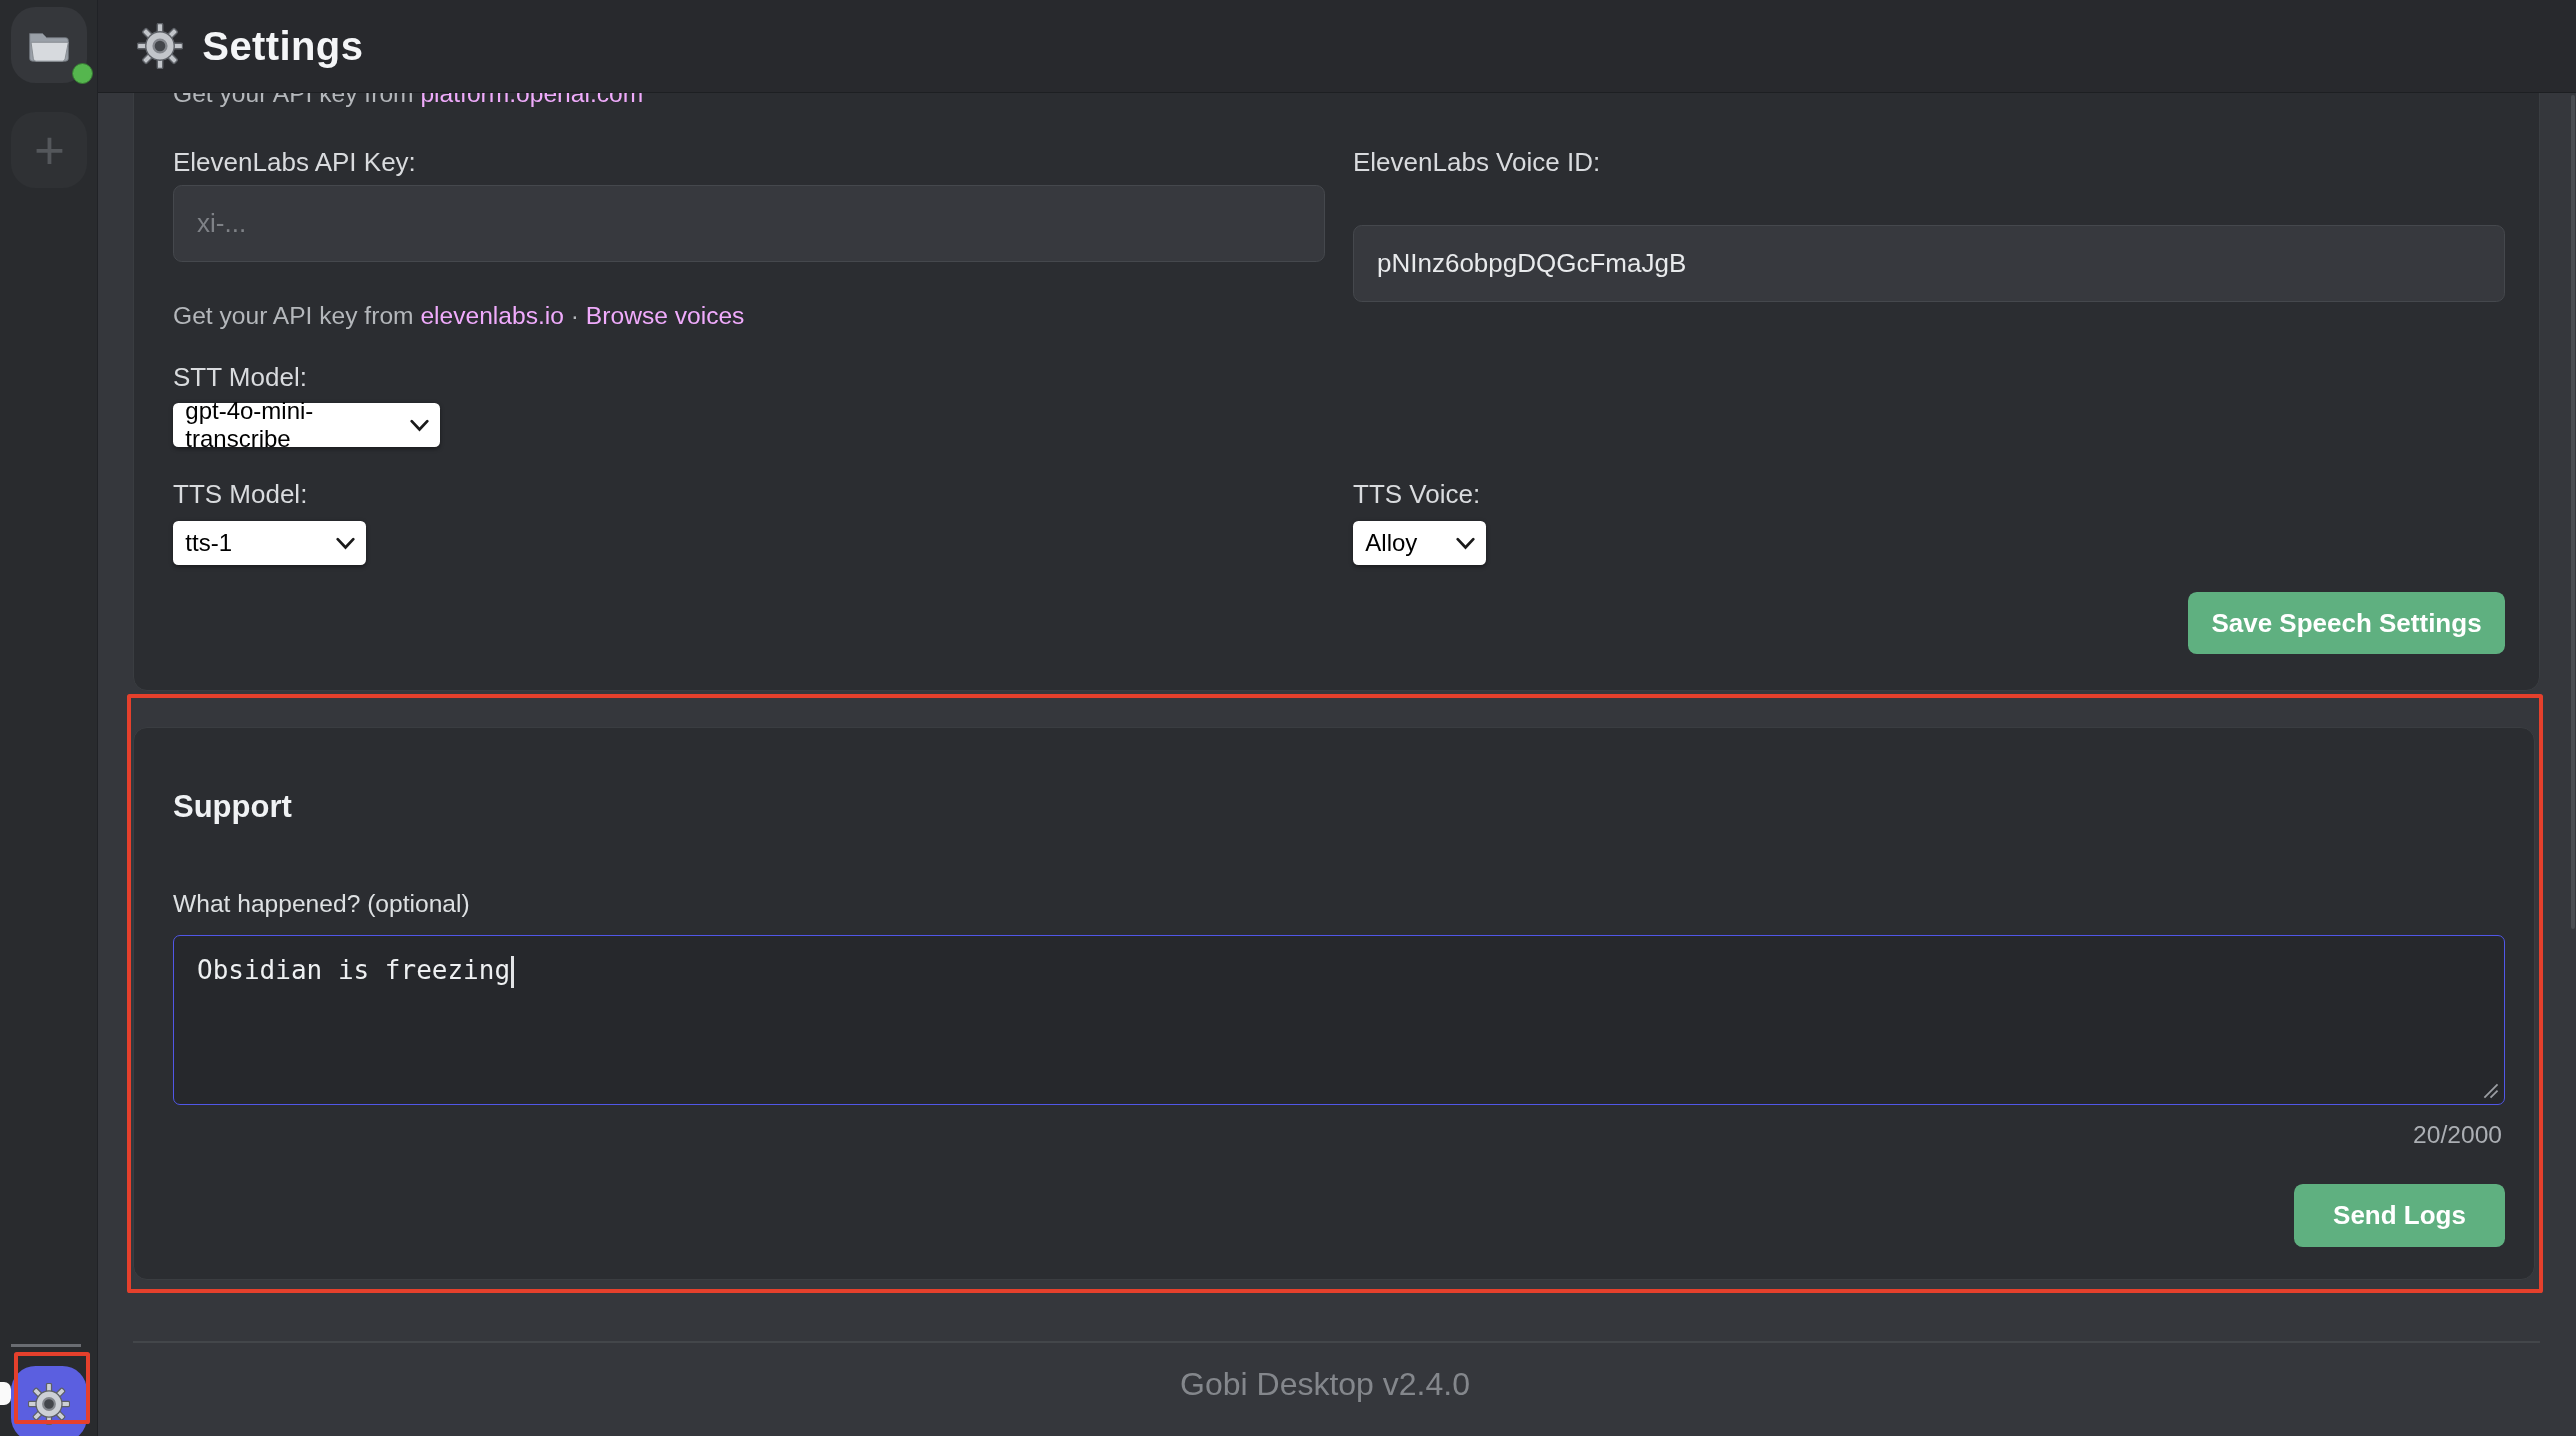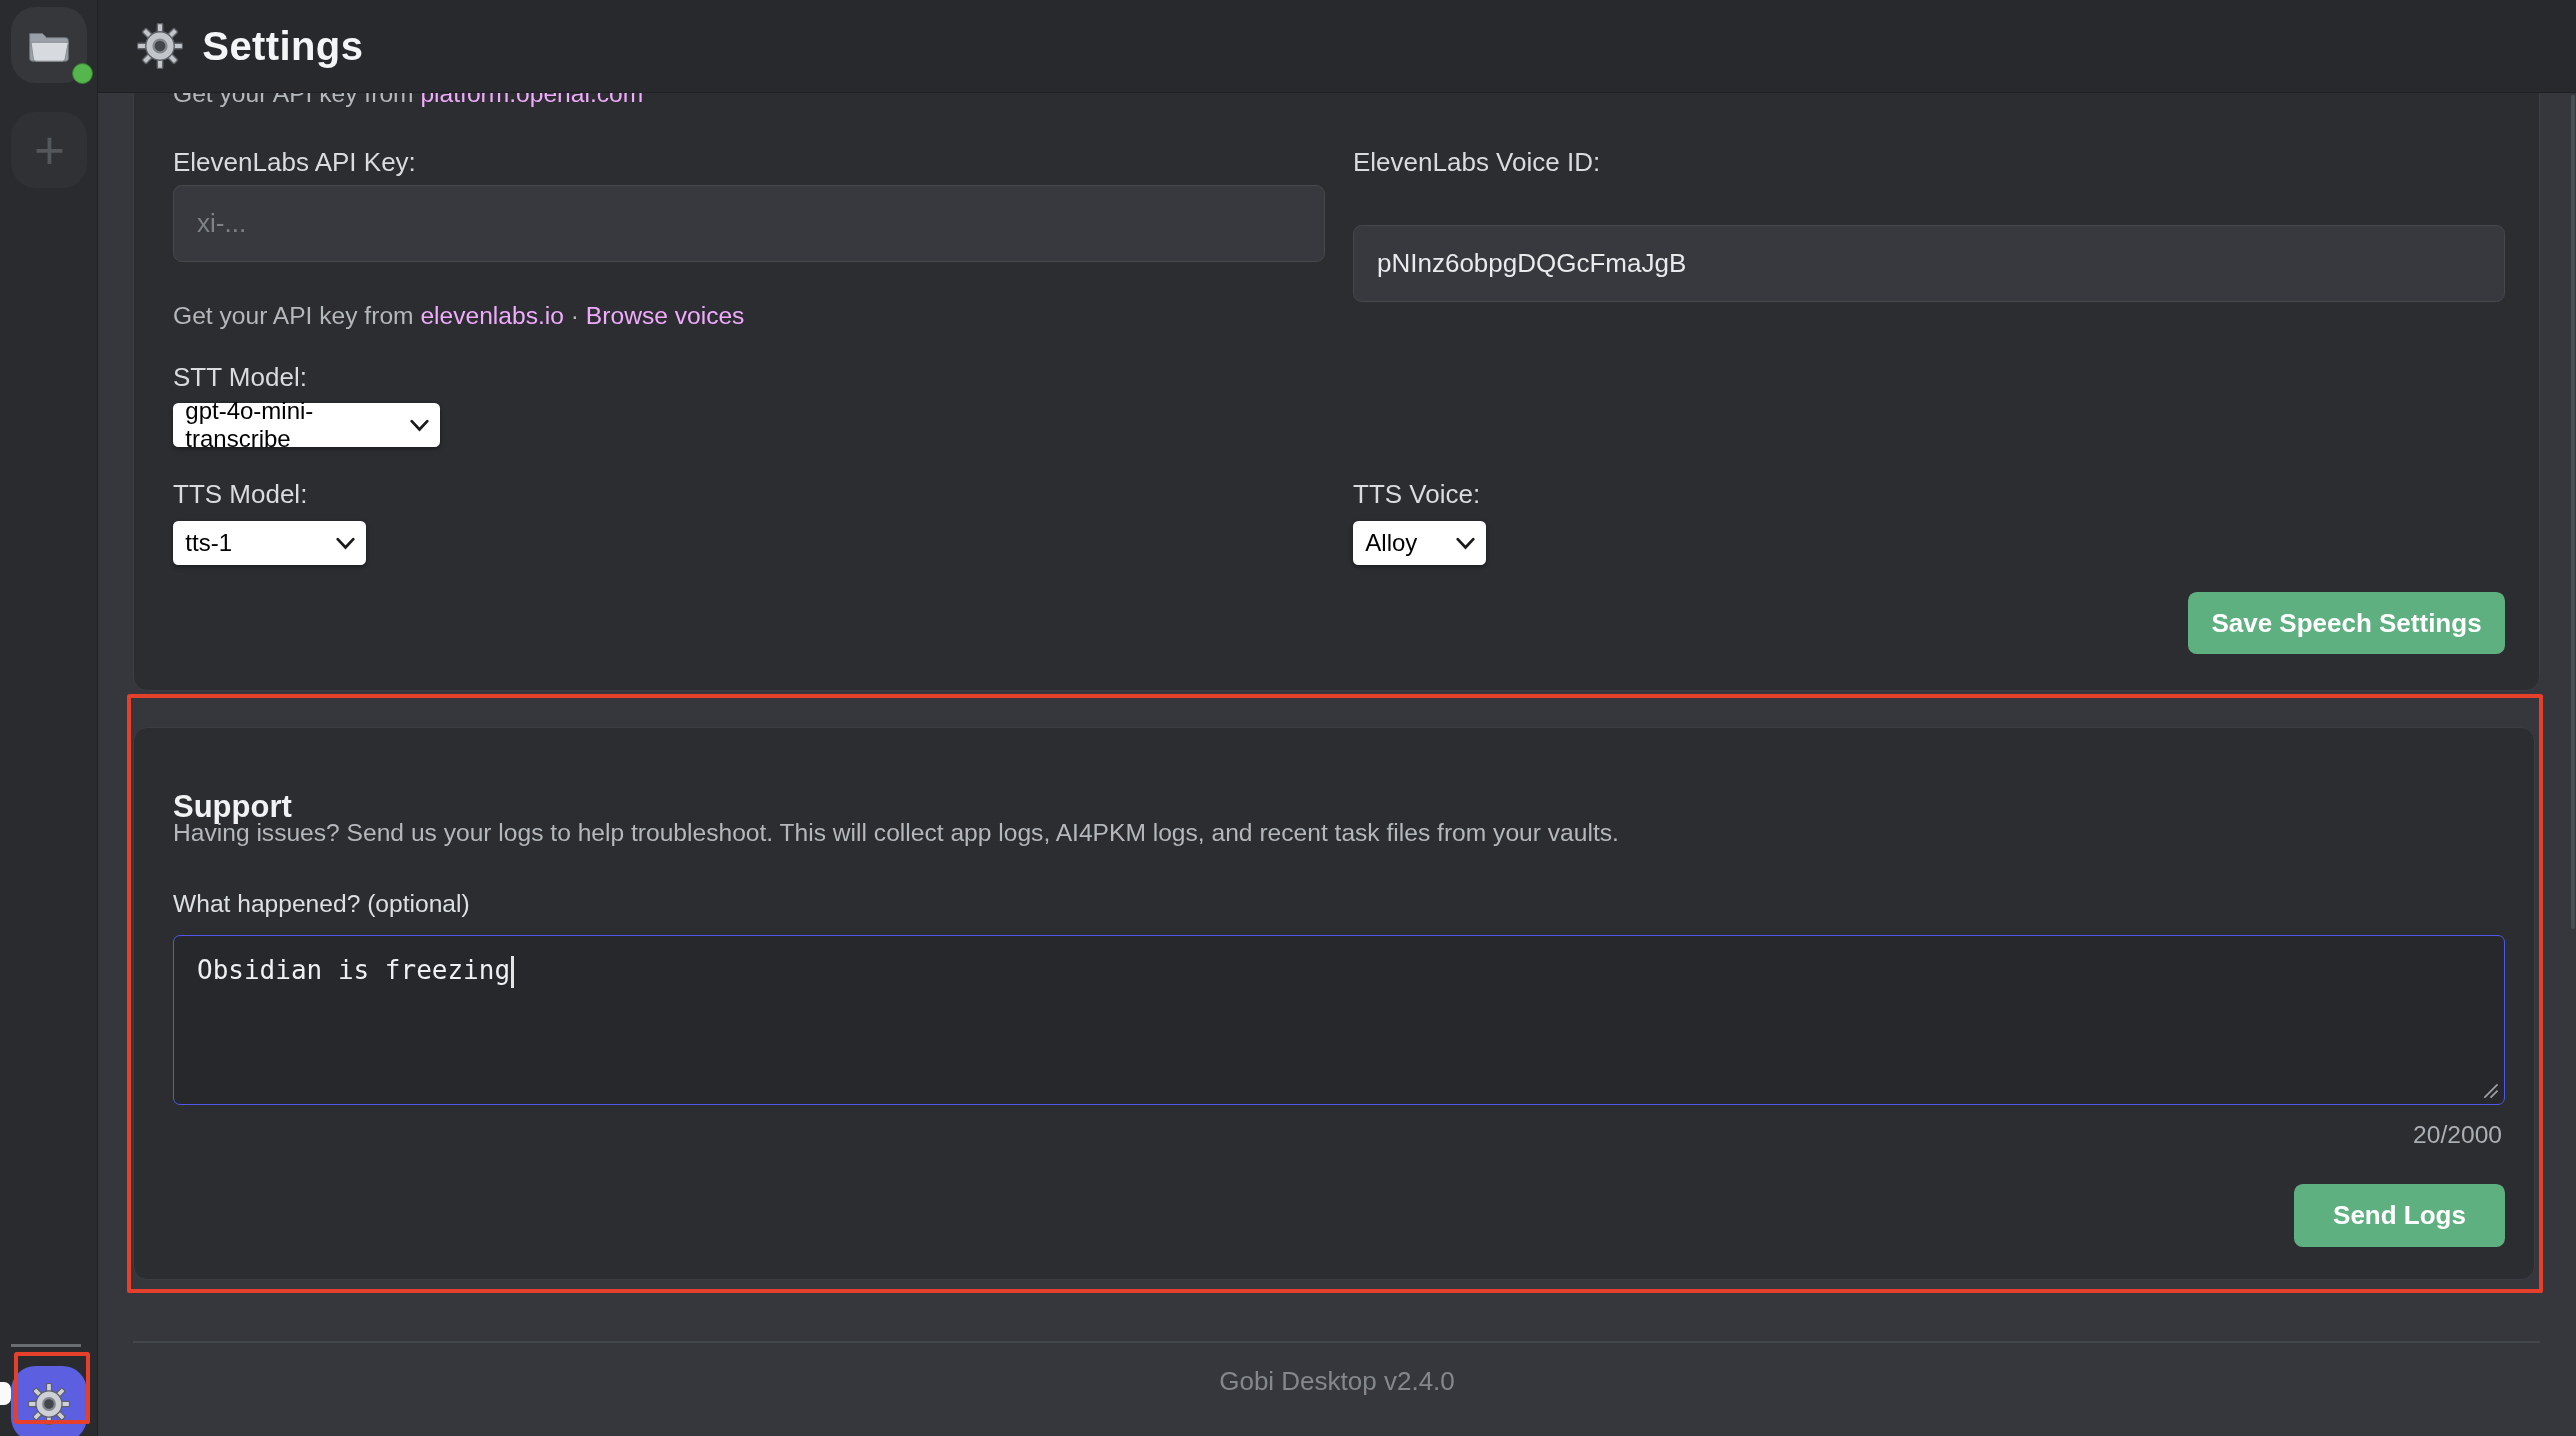--- a/index.html
+++ b/index.html
@@ -64,22 +64,22 @@
   .resize-handle { position:absolute; right:4.4px; bottom:4.4px; width:19.3px; height:19.3px; cursor:nwse-resize; }
   .char-counter { position:absolute; right:32px; top:393px; font-size:24.6px; color:#abaeb3; }
   
   .annotation { position:absolute; border:4.4px solid #e5402c; border-radius:2.6px;
     pointer-events:none; }
   .annotation-support { left:127px; top:694px; width:2416px; height:599px; z-index:15; }
   .annotation-gear { left:14px; top:1352px; width:76px; height:72px; z-index:30; }
   
   .footer-divider { position:absolute; left:133px; top:1341px; width:2407px; height:1.8px;
     background:#43464a; }
-  .footer-text { position:absolute; left:98px; top:1366px; width:2478px;
-    text-align:center; font-size:26px; color:#84878c; }
+  .footer-text { position:absolute; left:86px; top:1366px; width:2478px;
+    text-align:center; font-size:32px; color:#84878c; }
 </style>
 </head>
 <body>
 
 <div class="canvas">
 
   <div class="card speech-card">
 
     <div class="hint abs" style="left:39px; top:44px;">
       <span>Get your API key from </span><span class="lnk">platform.openai.com</span>
@@ -119,21 +119,20 @@
       <svg viewBox="0 0 24 15">
         <path d="M3 2.5 L12 12 L21 2.5" fill="none" stroke="#1a1a1a" stroke-width="3.2" stroke-linecap="round"></path>
       </svg>
     </div>
 
     <button class="btn-green abs" style="left:2054px; top:556px; width:317px; height:62px;">Save Speech Settings</button>
   </div>
 
   <div class="card support-card">
     <div class="support-title abs" style="left:39px; top:24.6px;">Support</div>
-    <div class="support-desc abs" style="left:39px; top:91px;">Having issues? Send us your logs to help troubleshoot. This will collect app logs, AI4PKM logs, and recent task files from your vaults.</div>
     <div class="q-label abs" style="left:39px; top:162px;">What happened? (optional)</div>
 
     <div class="issue-box">
       <div class="issue-text"><span>Obsidian is freezing</span><span class="caret"></span></div>
       <svg class="resize-handle" viewBox="0 0 22 22">
         <path d="M5 20 L20 5 M12 20 L20 12" stroke="#9b9ea3" stroke-width="2" fill="none"></path>
       </svg>
     </div>
 
     <div class="char-counter">20/2000</div>

